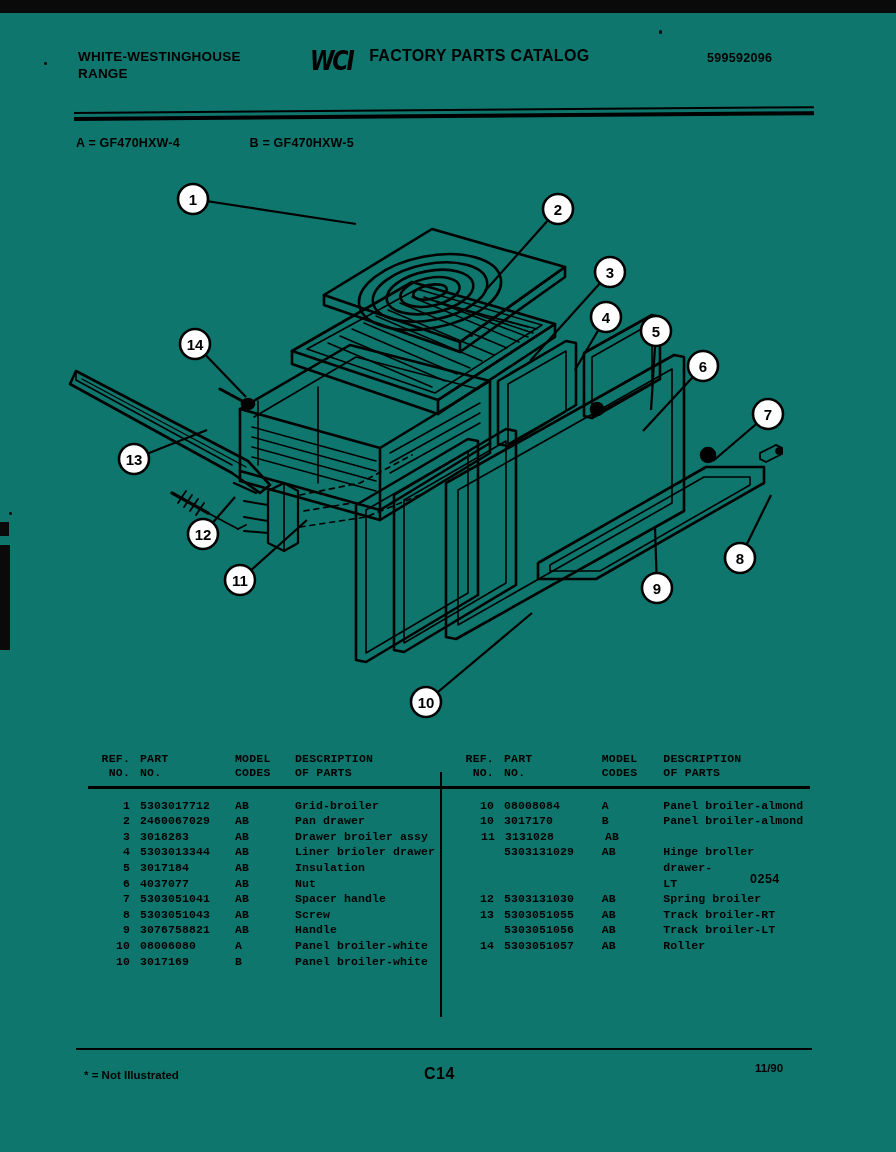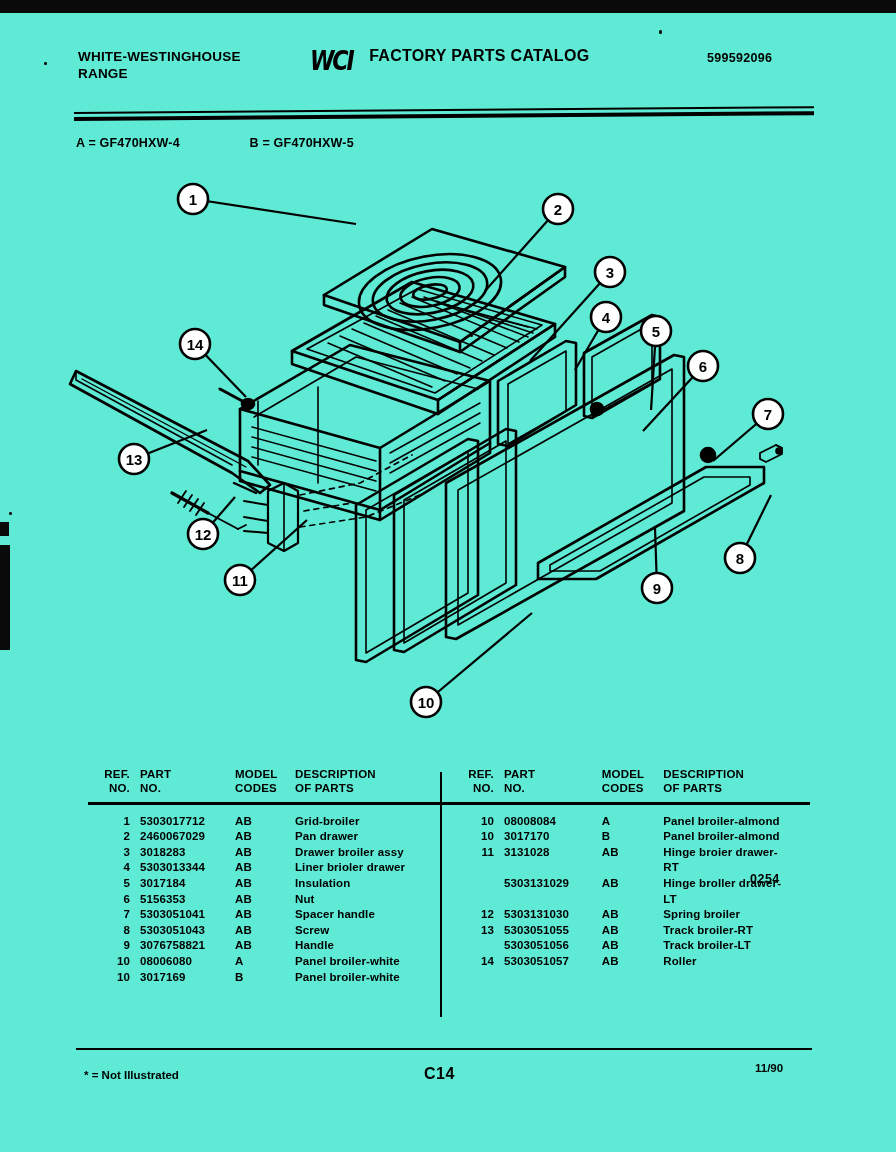--- a/index.html
+++ b/index.html
@@ -10,21 +10,21 @@
   }
   body {
     font-family: "Liberation Sans", sans-serif;
     color: #000000;
   }
   #page {
     position: relative;
     width: 896px;
     height: 1152px;
     overflow: hidden;
-    background: #5eead4;
+    background: #0f766e;
   }
 
   
   .scan-band-top {
     position: absolute;
     left: 0; top: 0;
     width: 896px; height: 13px;
     background: #0a0a0a;
   }
   .scan-edge-left {
@@ -130,22 +130,23 @@
     position: absolute;
     left: 690px; top: 707px;
     font-size: 12.5px;
     font-weight: bold;
     letter-spacing: 0.5px;
   }
 
   
   .table-area {
     position: absolute;
-    left: 88px; top: 768px;
+    left: 88px; top: 752px;
     width: 722px;
+    font-family: Liberation Mono, monospace;
   }
   .table-cols {
     display: flex;
     gap: 0;
   }
   .col {
     width: 361px;
     position: relative;
   }
   .col.right { padding-left: 0; }
@@ -458,21 +459,21 @@
               <div class="c-desc">Liner brioler drawer</div>
             </div>
             <div class="row">
               <div class="c-ref">5</div>
               <div class="c-part">3017184</div>
               <div class="c-model">AB</div>
               <div class="c-desc">Insulation</div>
             </div>
             <div class="row">
               <div class="c-ref">6</div>
-              <div class="c-part">5156353</div>
+              <div class="c-part">4037077</div>
               <div class="c-model">AB</div>
               <div class="c-desc">Nut</div>
             </div>
             <div class="row">
               <div class="c-ref">7</div>
               <div class="c-part">5303051041</div>
               <div class="c-model">AB</div>
               <div class="c-desc">Spacer handle</div>
             </div>
             <div class="row">
@@ -524,22 +525,20 @@
             <div class="row">
               <div class="c-ref">10</div>
               <div class="c-part">3017170</div>
               <div class="c-model">B</div>
               <div class="c-desc">Panel broiler-almond</div>
             </div>
             <div class="row">
               <div class="c-ref">11</div>
               <div class="c-part">3131028</div>
               <div class="c-model">AB</div>
-              <div class="c-desc">Hinge broier drawer-
-RT</div>
             </div>
             <div class="row">
               <div class="c-ref"></div>
               <div class="c-part">5303131029</div>
               <div class="c-model">AB</div>
               <div class="c-desc">Hinge broller drawer-
 LT</div>
             </div>
             <div class="row">
               <div class="c-ref">12</div>

